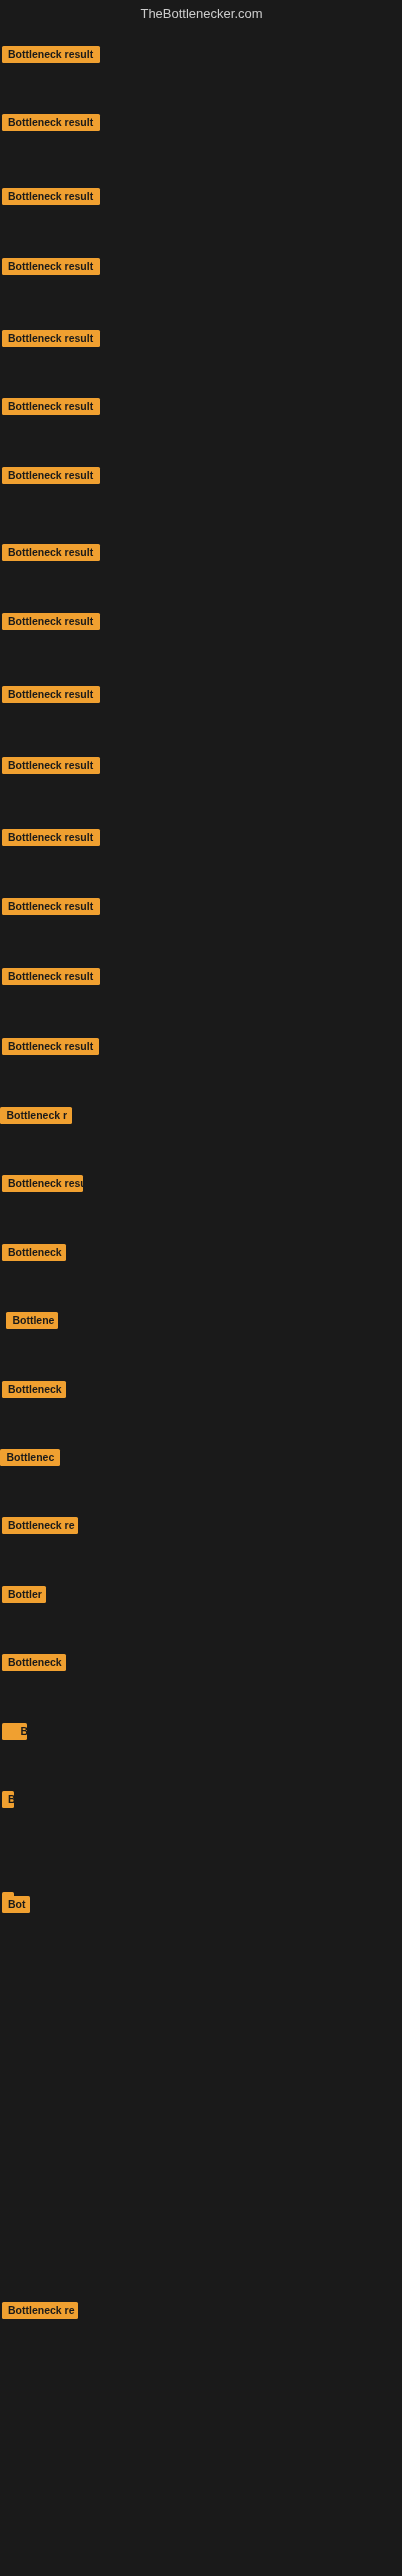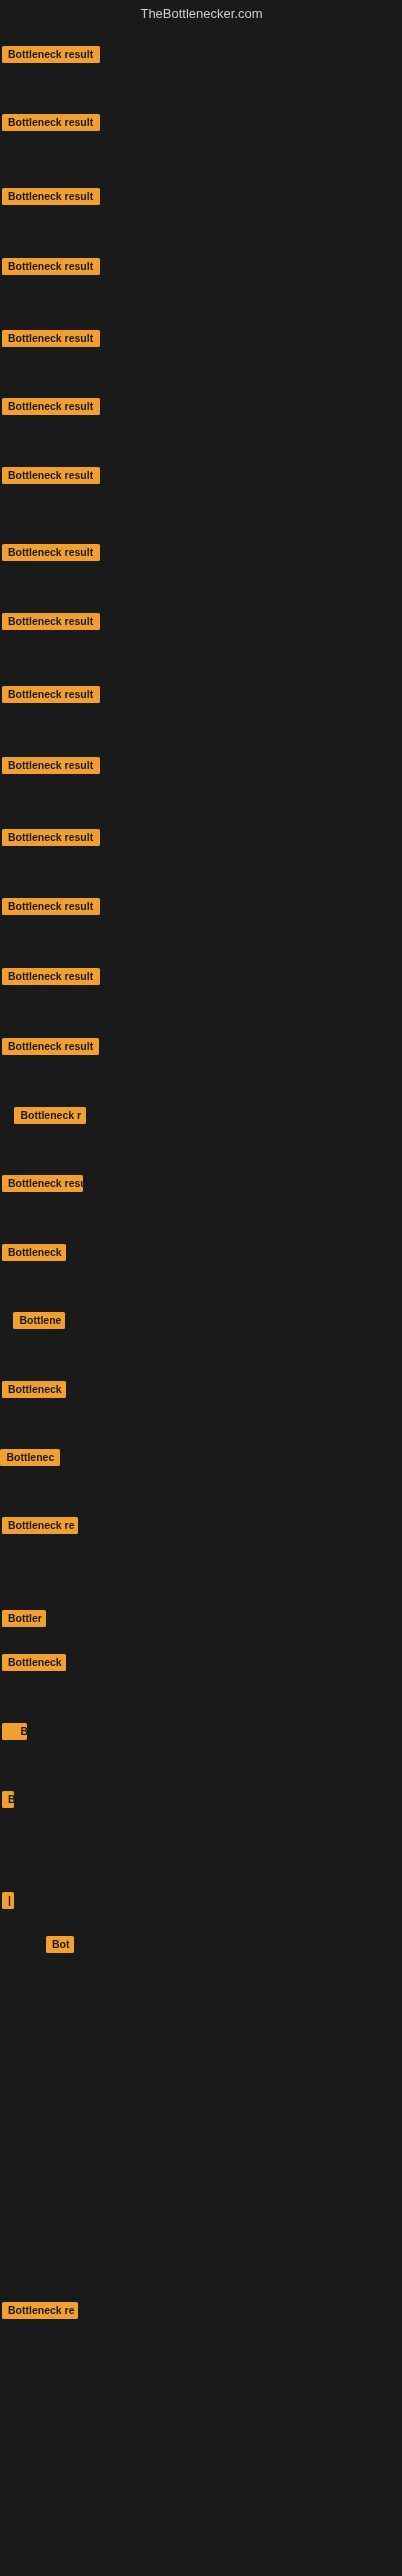--- a/index.html
+++ b/index.html
@@ -85,56 +85,56 @@
     </div>
     <div class="row" style="top: 898px; left: 1.6px;">
       <span class="bottleneck-tag" style="max-width: 105px;">Bottleneck result</span>
     </div>
     <div class="row" style="top: 968px; left: 1.6px;">
       <span class="bottleneck-tag" style="max-width: 105px;">Bottleneck result</span>
     </div>
     <div class="row" style="top: 1038px; left: 1.6px;">
       <span class="bottleneck-tag" style="max-width: 97px;">Bottleneck result</span>
     </div>
-    <div class="row" style="top: 1107px; left: 14px;">
+    <div class="row" style="top: 1107px; left: 0;">
       <span class="bottleneck-tag" style="max-width: 72px;">Bottleneck r</span>
     </div>
     <div class="row" style="top: 1175px; left: 1.6px;">
       <span class="bottleneck-tag" style="max-width: 81px;">Bottleneck resu</span>
     </div>
     <div class="row" style="top: 1244px; left: 1.6px;">
       <span class="bottleneck-tag" style="max-width: 64px;">Bottleneck</span>
     </div>
-    <div class="row" style="top: 1312px; left: 13px;">
+    <div class="row" style="top: 1312px; left: 6px;">
       <span class="bottleneck-tag" style="max-width: 52px;">Bottlene</span>
     </div>
     <div class="row" style="top: 1381px; left: 1.6px;">
       <span class="bottleneck-tag" style="max-width: 64px;">Bottleneck</span>
     </div>
     <div class="row" style="top: 1449px; left: 0;">
       <span class="bottleneck-tag" style="max-width: 60px;">Bottlenec</span>
     </div>
     <div class="row" style="top: 1517px; left: 1.6px;">
       <span class="bottleneck-tag" style="max-width: 76px;">Bottleneck re</span>
     </div>
     <div class="row" style="top: 1586px; left: 1.6px;">
-      <span class="bottleneck-tag" style="max-width: 44px; margin-top: 24px;">Bottler</span>
+      <span class="bottleneck-tag" style="max-width: 44px;">Bottler</span>
     </div>
     <div class="row" style="top: 1654px; left: 1.6px;">
       <span class="bottleneck-tag" style="max-width: 64px;">Bottleneck</span>
     </div>
     <div class="row" style="top: 1723px; left: 1.6px;">
       <span class="bottleneck-tag" style="max-width: 24px; padding-left: 19px;">Bo</span>
     </div>
     <div class="row" style="top: 1791px; left: 1.6px;">
       <span class="bottleneck-tag" style="max-width: 12px;">B</span>
     </div>
     <div class="row" style="top: 1892px; left: 1.6px;">
       <span class="bottleneck-tag" style="max-width: 6.4px;">|</span>
     </div>
-    <div class="row" style="top: 1936px; left: 1.6px; margin-left: 44px;">
+    <div class="row" style="top: 1896px; left: 1.6px;">
       <span class="bottleneck-tag" style="max-width: 28px;">Bot</span>
     </div>
     <div class="row" style="top: 2302px; left: 1.6px;">
       <span class="bottleneck-tag" style="max-width: 76px;">Bottleneck re</span>
     </div>
   </div>
 
 
 </body></html>

